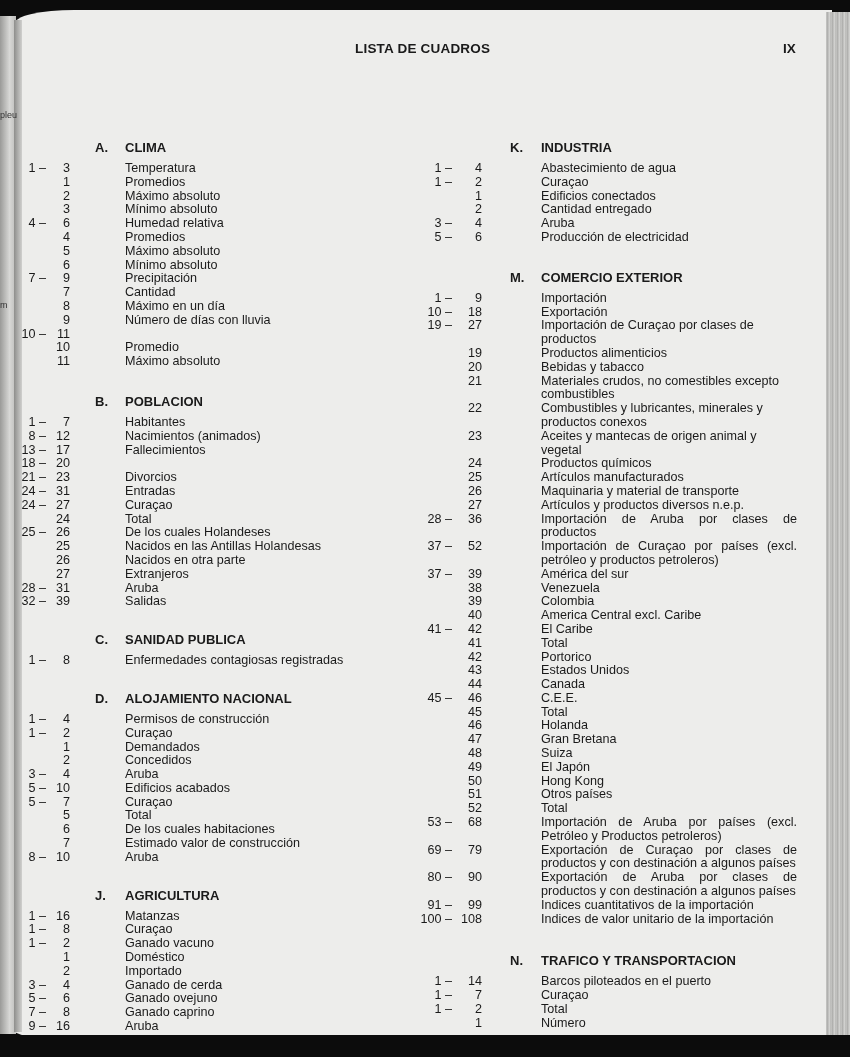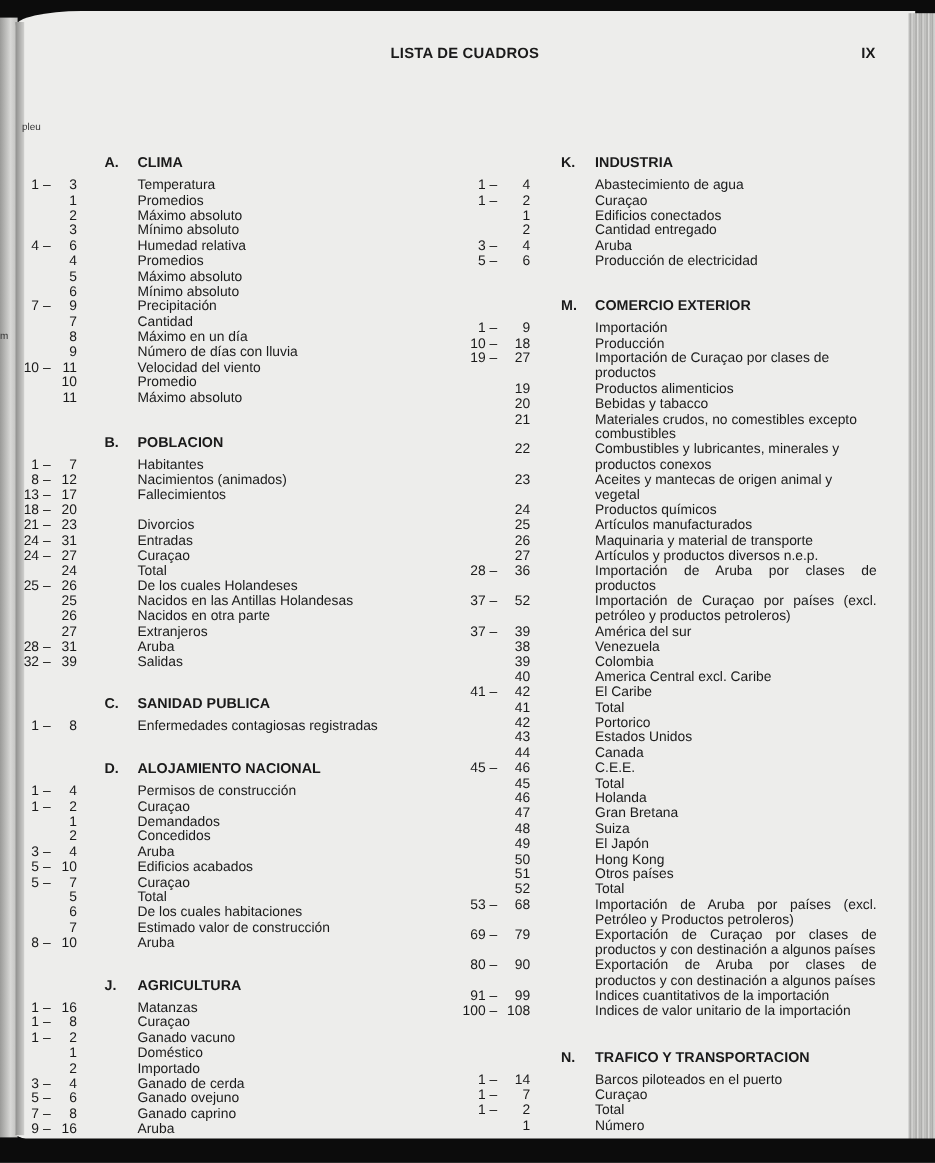--- a/index.html
+++ b/index.html
@@ -65,21 +65,21 @@
   .col-right .desc { left:541px; width:256px; }
   .desc.justify { text-align:justify; text-align-last:left; }
 </style>
 </head>
 <body>
 
 <div class="prev-page"></div>
 <div class="page">
 </div>
 <div class="gutter"></div>
-<span class="prev-edge-text" style="top:110px;margin-left:20px;">pleu</span>
+<span class="prev-edge-text" style="top:110px;">pleu</span>
 <span class="prev-edge-text" style="top:300px;">m</span>
 <div class="page-stack"></div>
 
 <div class="running-title">LISTA DE CUADROS</div>
 <div class="page-number">IX</div>
 
 <div class="col col-left" id="col-left">
     <div class="sec-head">
       <span class="sec-letter">A.</span>
       <span class="sec-title">CLIMA</span>
@@ -140,21 +140,20 @@
       <span class="desc">Máximo en un día</span>
     </div>
     <div class="row" style="height: 13.8px;">
       <span class="num-a"></span>
       <span class="num-b">9</span>
       <span class="desc">Número de días con lluvia</span>
     </div>
     <div class="row" style="height: 13.8px;">
       <span class="num-a">10 –</span>
       <span class="num-b">11</span>
-      <span class="desc">Velocidad del viento</span>
     </div>
     <div class="row" style="height: 13.8px;">
       <span class="num-a"></span>
       <span class="num-b">10</span>
       <span class="desc">Promedio</span>
     </div>
     <div class="row" style="height: 13.8px;">
       <span class="num-a"></span>
       <span class="num-b">11</span>
       <span class="desc">Máximo absoluto</span>
@@ -395,21 +394,21 @@
       <span class="sec-title">COMERCIO EXTERIOR</span>
     </div>
     <div class="row" style="height: 13.8px;">
       <span class="num-a">1 –</span>
       <span class="num-b">9</span>
       <span class="desc">Importación</span>
     </div>
     <div class="row" style="height: 13.8px;">
       <span class="num-a">10 –</span>
       <span class="num-b">18</span>
-      <span class="desc">Producción</span>
+      <span class="desc">Exportación</span>
     </div>
     <div class="row" style="height: 27.6px; padding-left: 37px;">
       <span class="num-a">19 –</span>
       <span class="num-b">27</span>
       <span class="desc">Importación de Curaçao por clases de productos</span>
     </div>
     <div class="row" style="height: 13.8px;">
       <span class="num-a"></span>
       <span class="num-b">19</span>
       <span class="desc">Productos alimenticios</span>

